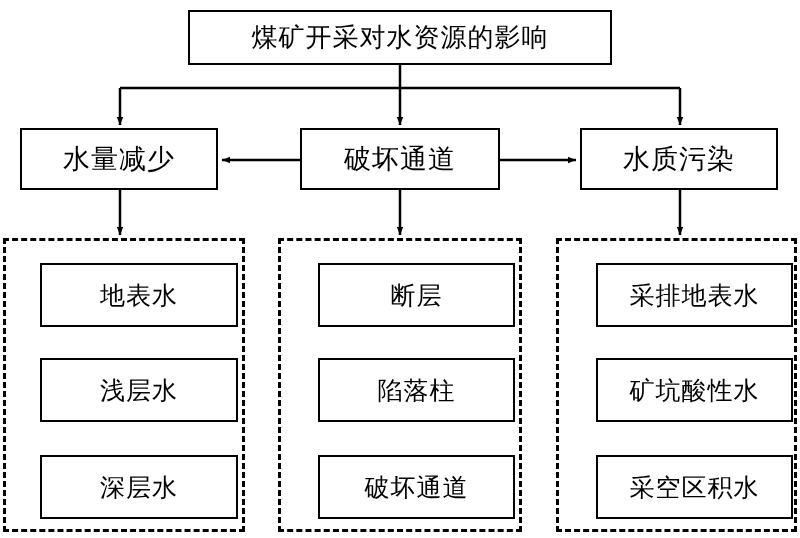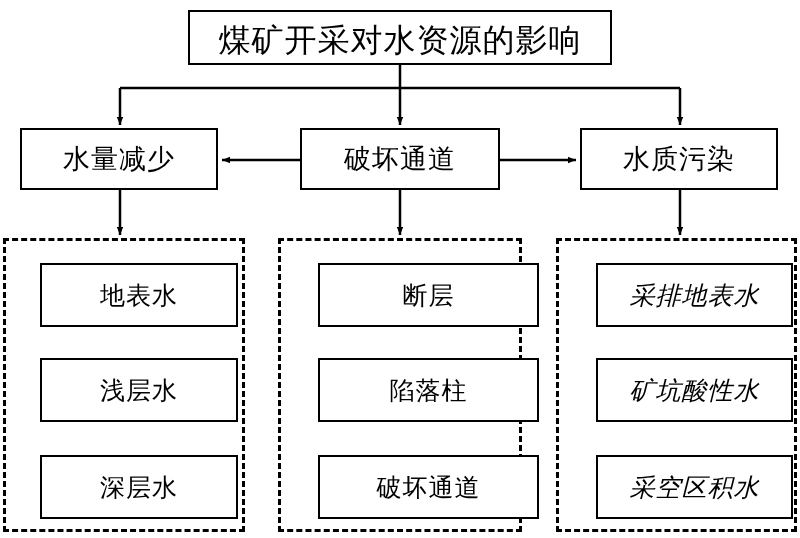--- a/index.html
+++ b/index.html
@@ -25,22 +25,21 @@
     justify-content: center;
     color: #000000;
     letter-spacing: 1px;
     white-space: nowrap;
   }
   .node-title {
     left: 188px;
     top: 10px;
     width: 424px;
     height: 55px;
-    font-size: 32px;
-    align-items: flex-end;
+    font-size: 26px;
   }
   .node-l2 {
     top: 128px;
     height: 62px;
     font-size: 27px;
   }
   .node-l2-a { left: 20px;  width: 198px; }
   .node-l2-b { left: 300px; width: 200px; }
   .node-l2-c { left: 580px; width: 198px; }
 
@@ -68,22 +67,22 @@
     font-size: 25px;
     color: #000000;
     letter-spacing: 1px;
     white-space: nowrap;
     margin-left: 18px;
   }
   .leaf-r0 { top: 263px; }
   .leaf-r1 { top: 358px; }
   .leaf-r2 { top: 455px; }
   .leaf-ca { left: 22px;  width: 198px; }
-  .leaf-cb { left: 300px; width: 221px; }
-  .leaf-cc { left: 578px; width: 197px; font-style: italic; }
+  .leaf-cb { left: 300px; width: 197px; }
+  .leaf-cc { left: 578px; width: 197px; }
 
   #wires {
     position: absolute;
     left: 0;
     top: 0;
     width: 800px;
     height: 538px;
     pointer-events: none;
   }
 </style>

